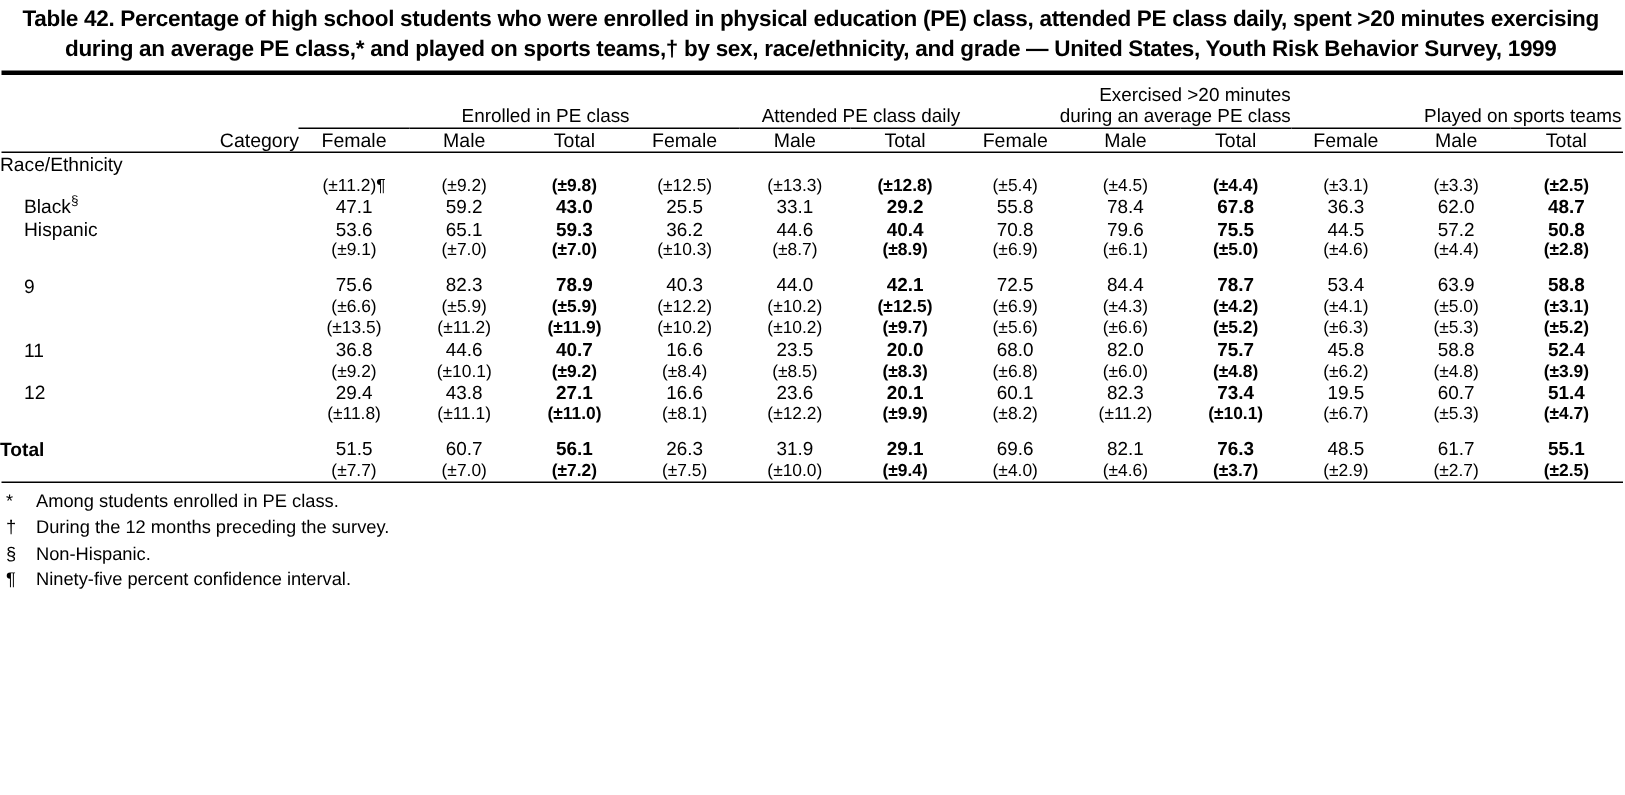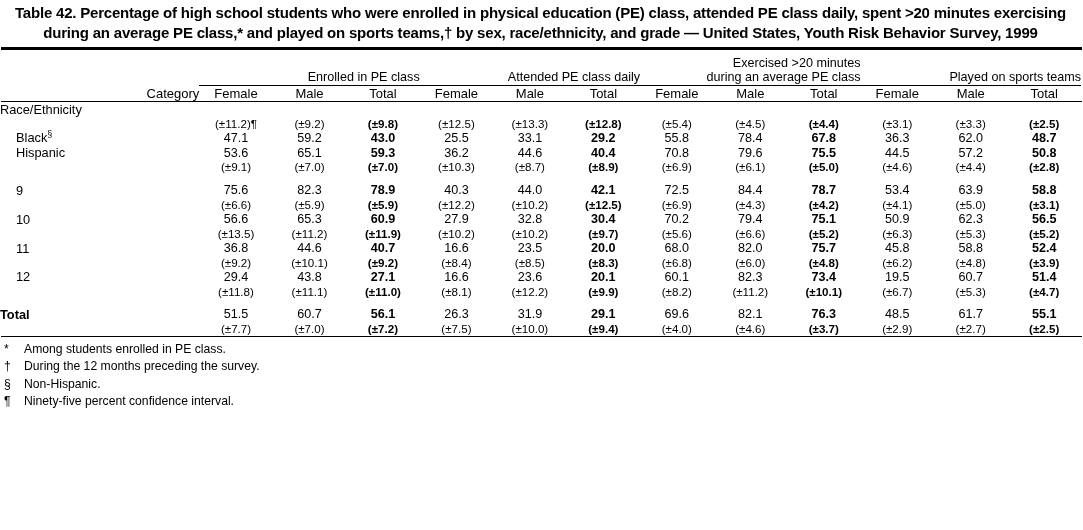--- a/index.html
+++ b/index.html
@@ -283,35 +283,20 @@
           <td class="num">(±12.2)</td>
           <td class="num">(±10.2)</td>
           <td class="num b">(±12.5)</td>
           <td class="num">(±6.9)</td>
           <td class="num">(±4.3)</td>
           <td class="num b">(±4.2)</td>
           <td class="num">(±4.1)</td>
           <td class="num">(±5.0)</td>
           <td class="num b">(±3.1)</td>
         </tr>
-        <tr>
-          <td class="cat indent">10</td>
-          <td class="num">56.6</td>
-          <td class="num">65.3</td>
-          <td class="num b">60.9</td>
-          <td class="num">27.9</td>
-          <td class="num">32.8</td>
-          <td class="num b">30.4</td>
-          <td class="num">70.2</td>
-          <td class="num">79.4</td>
-          <td class="num b">75.1</td>
-          <td class="num">50.9</td>
-          <td class="num">62.3</td>
-          <td class="num b">56.5</td>
-        </tr>
         <tr class="ci">
           <td class="cat"></td>
           <td class="num">(±13.5)</td>
           <td class="num">(±11.2)</td>
           <td class="num b">(±11.9)</td>
           <td class="num">(±10.2)</td>
           <td class="num">(±10.2)</td>
           <td class="num b">(±9.7)</td>
           <td class="num">(±5.6)</td>
           <td class="num">(±6.6)</td>

